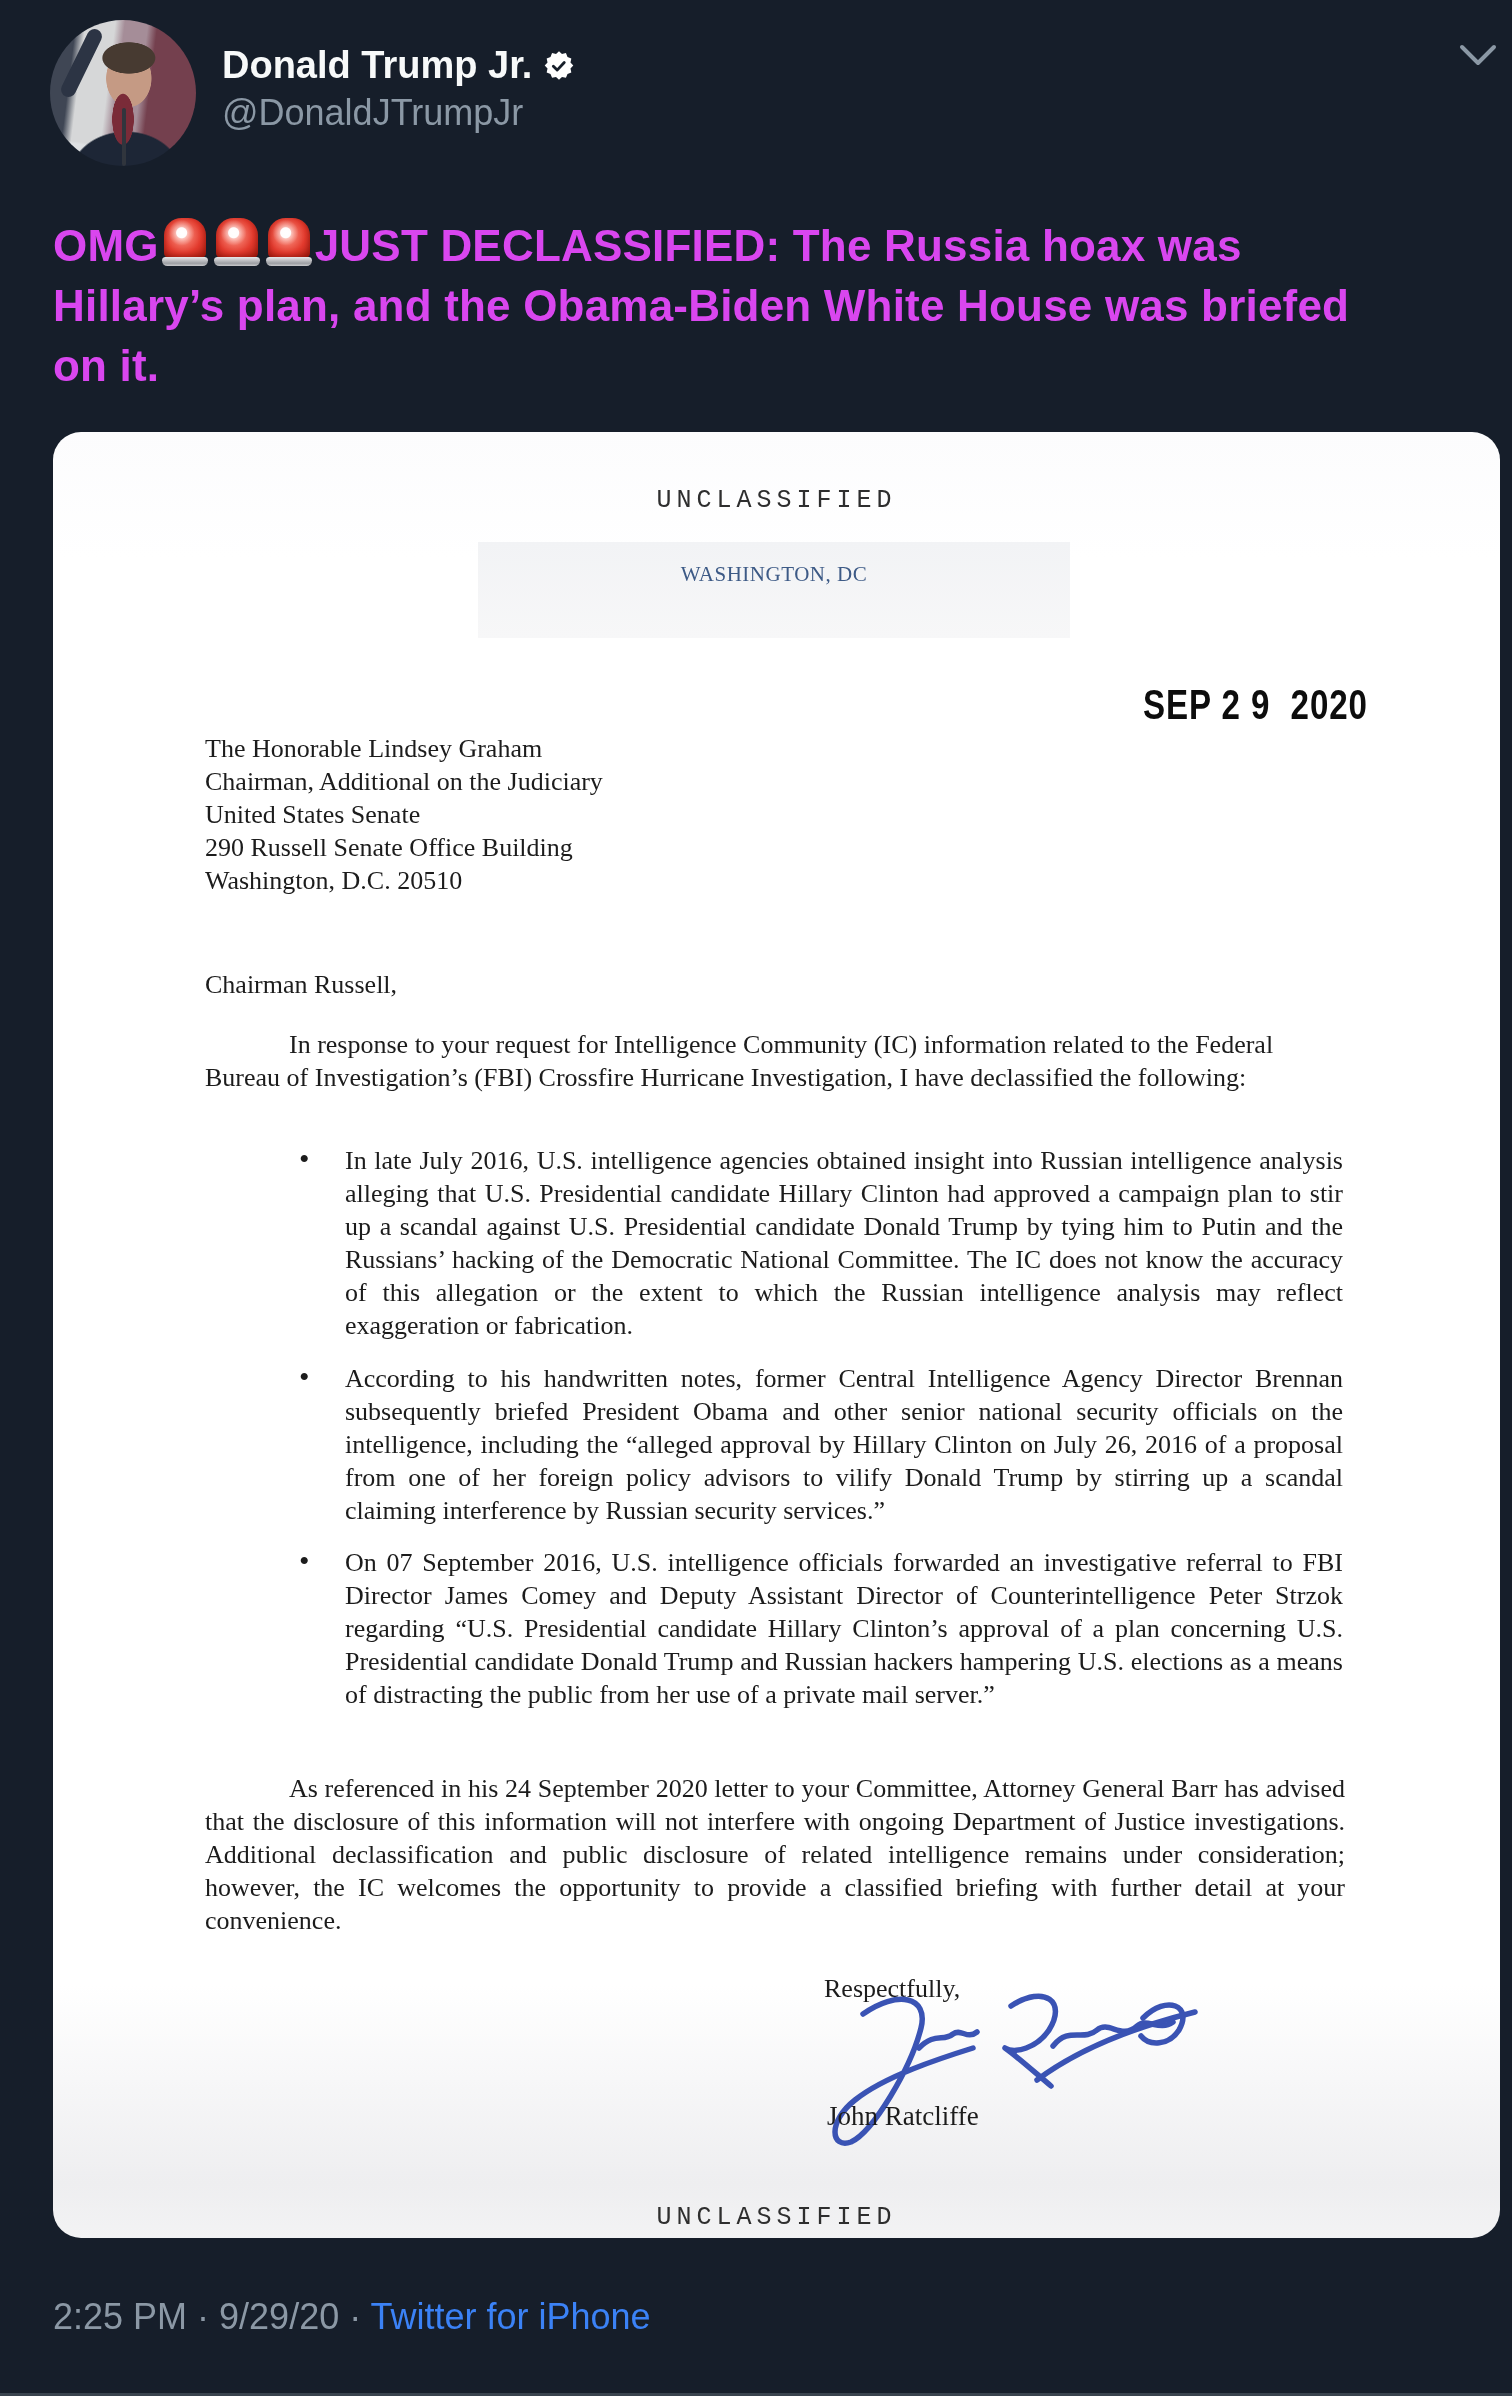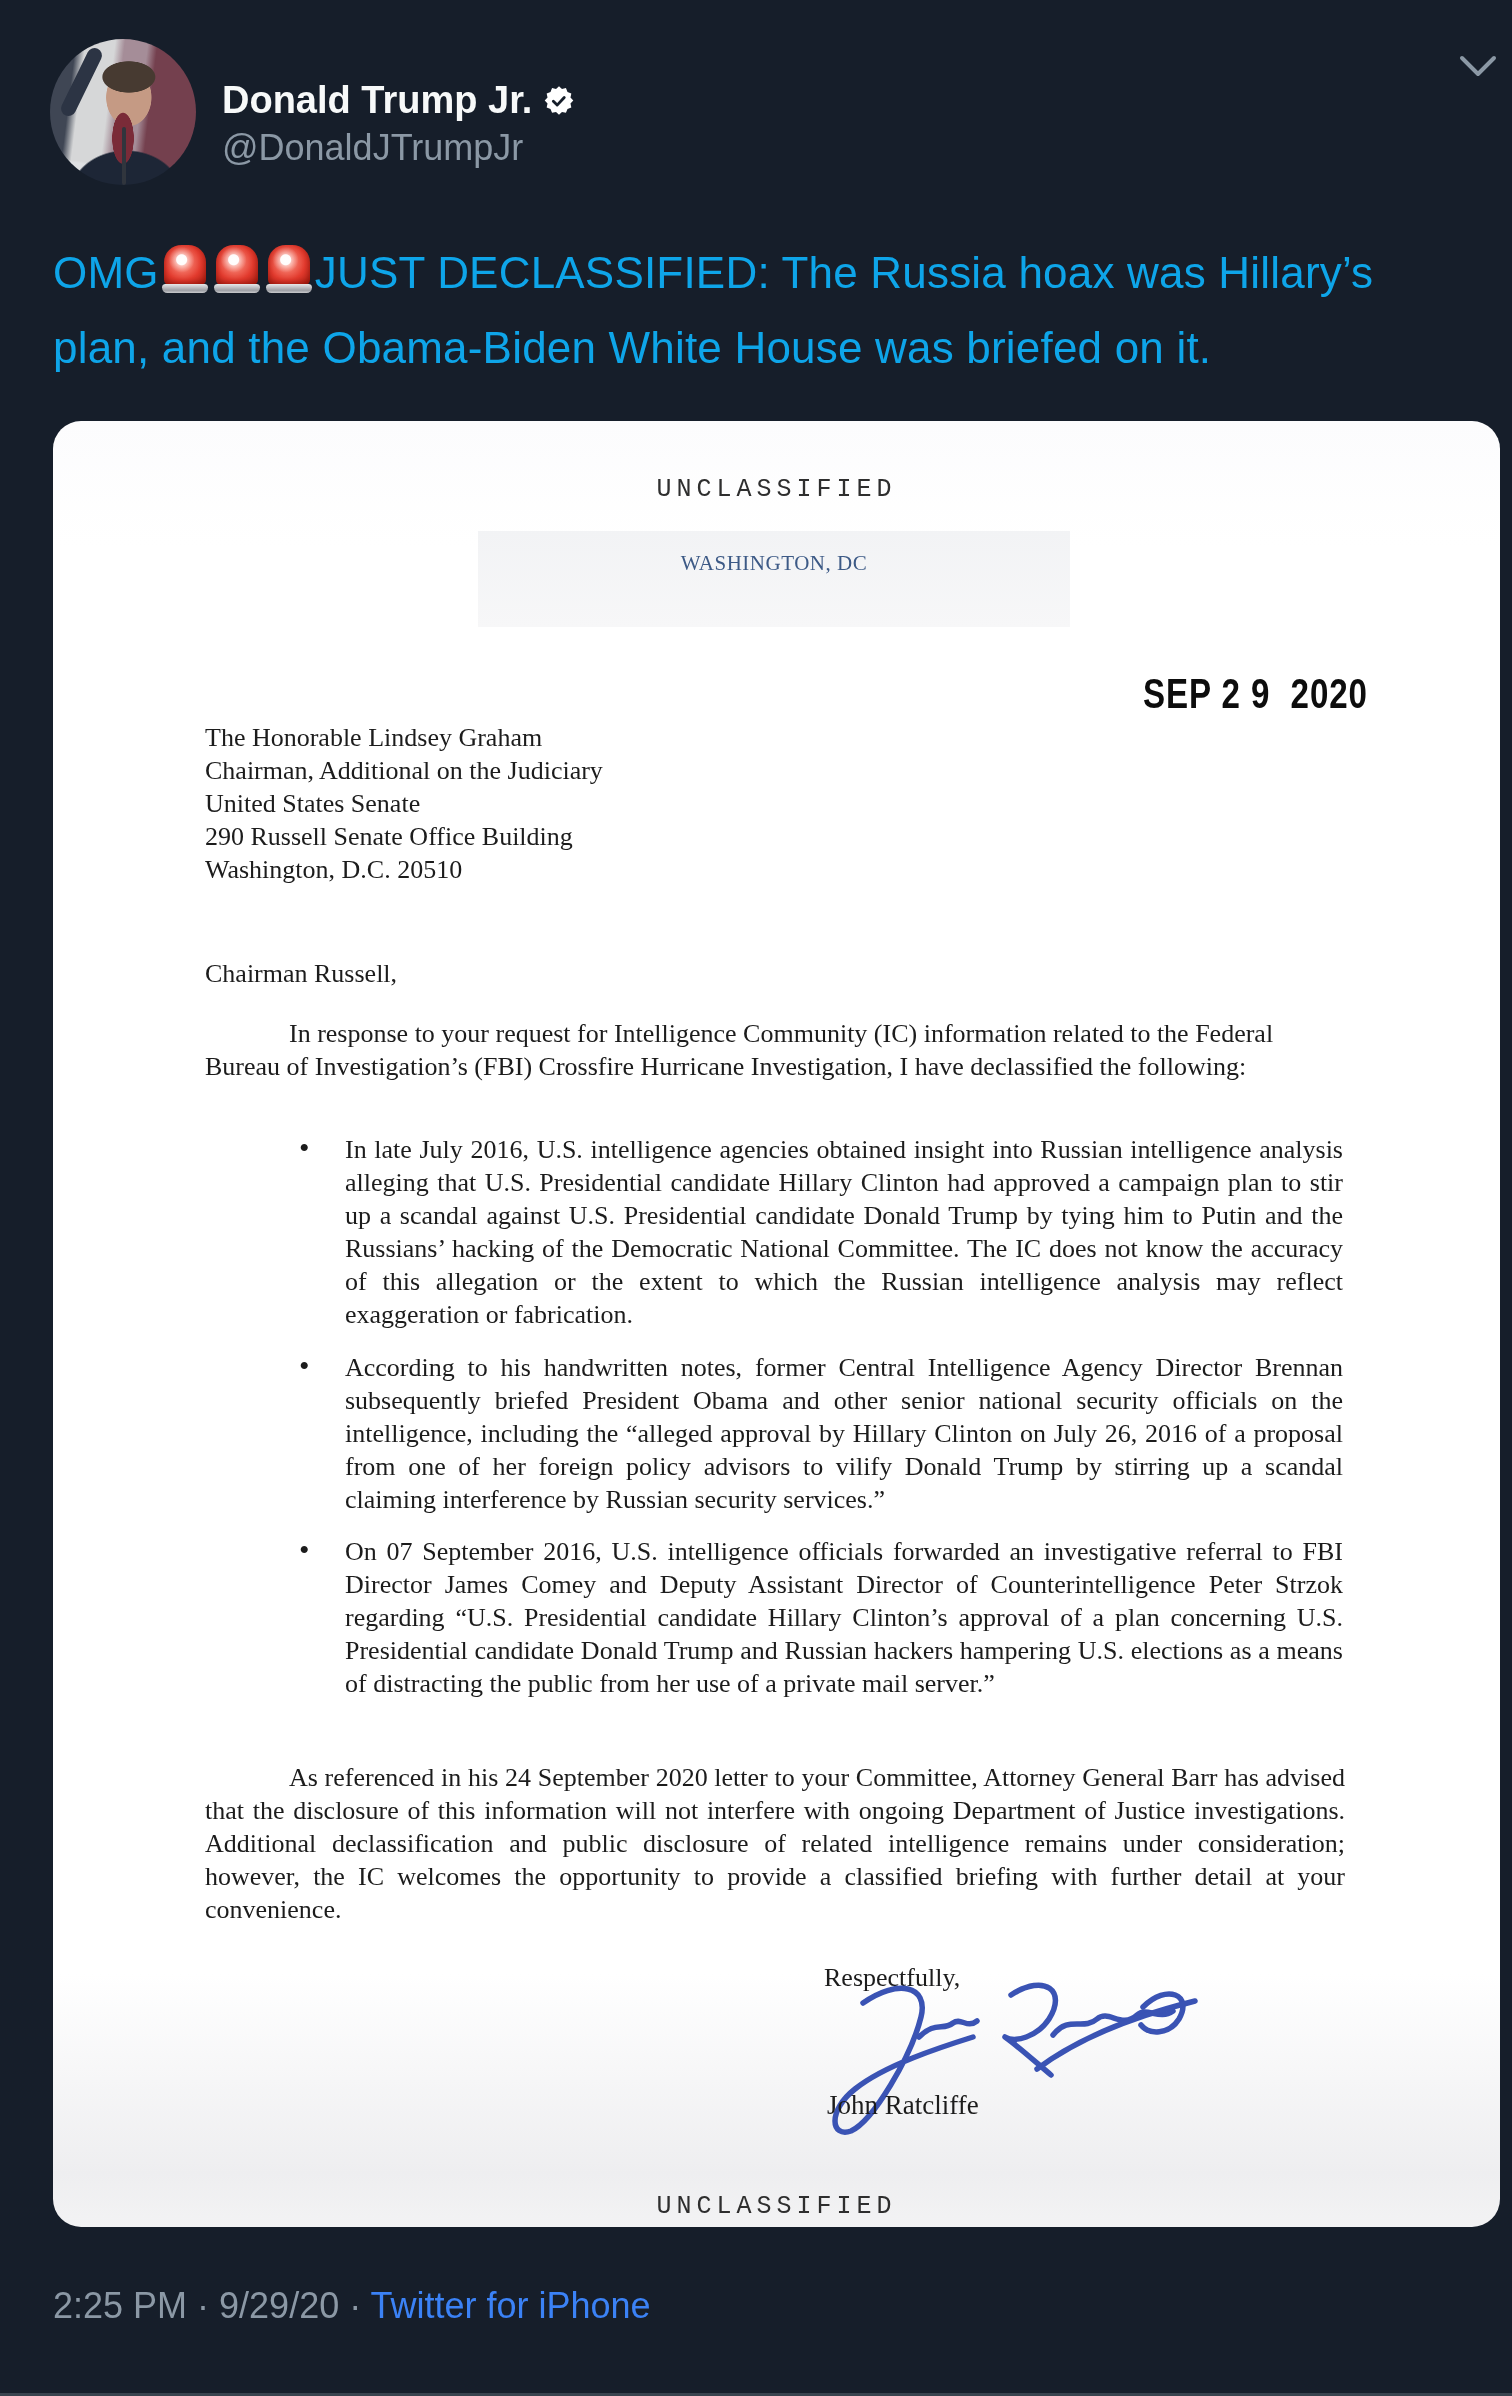--- a/index.html
+++ b/index.html
@@ -5,21 +5,21 @@
   * { margin:0; padding:0; box-sizing:border-box; }
   html,body { background:#161e2a; }
   .page {
     position:relative; width:1512px; height:2396px;
     background:#161e2a; overflow:hidden;
     font-family:"Liberation Sans", sans-serif;
     -webkit-font-smoothing:antialiased;
   }
 
   
-  .tweet-header { position:relative; padding:28px 53px 0 50px; display:flex; align-items:center;margin-top:11px; }
+  .tweet-header { position:relative; padding:20px 53px 0 50px; display:flex; align-items:flex-start; }
   .avatar {
     width:146px; height:146px; border-radius:50%; overflow:hidden; position:relative; flex:0 0 auto;
     background:
       radial-gradient(11px 26px at 50% 68%, #7a2b38 96%, transparent),
       radial-gradient(27px 16px at 54% 26%, #473a31 96%, transparent),
       radial-gradient(23px 29px at 54% 40%, #c59a84 97%, transparent),
       radial-gradient(95px 78px at 52% 108%, #1d2636 58%, transparent 60%),
       radial-gradient(42px 15px at 10% 93%, #dfe1e3 85%, transparent),
       linear-gradient(0deg, #8d949c 0 10%, transparent 10.5%),
       linear-gradient(97deg, #3f4654 0 16%, #d6d7d8 22% 40%, #a58d98 46% 60%, #74404e 66% 100%);
@@ -35,21 +35,21 @@
   .author-block { margin:22px 0 0 26px; }
   .name-row { display:flex; align-items:center; gap:10px; }
   .author-name { color:#f7f9f9; font-size:38px; font-weight:700; line-height:46px; }
   .verified-badge { width:34px; height:34px; flex:0 0 auto; margin-top:2px; }
   .author-handle { color:#8b98a5; font-size:36px; line-height:44px; margin-top:3px; }
   .chevron { position:absolute; right:14px; top:42px; }
 
   
   .tweet-text {
     margin:50px 53px 0 53px; width:1360px;
-    color:#0ea5e9; font-size:44px; line-height:75px; font-weight:400;
+    color:#d946ef; font-size:44px; line-height:60px; font-weight:700;
     letter-spacing:0.2px;
   }
   .siren {
     display:inline-block; width:46px; height:50px; position:relative;
     vertical-align:-7px; margin:0 3px;
   }
   .siren:first-of-type { margin-left:12px; }
   .siren:last-of-type { margin-right:12px; }
   .siren::before { 
     content:""; position:absolute; left:2px; right:2px; top:0; bottom:9px;

